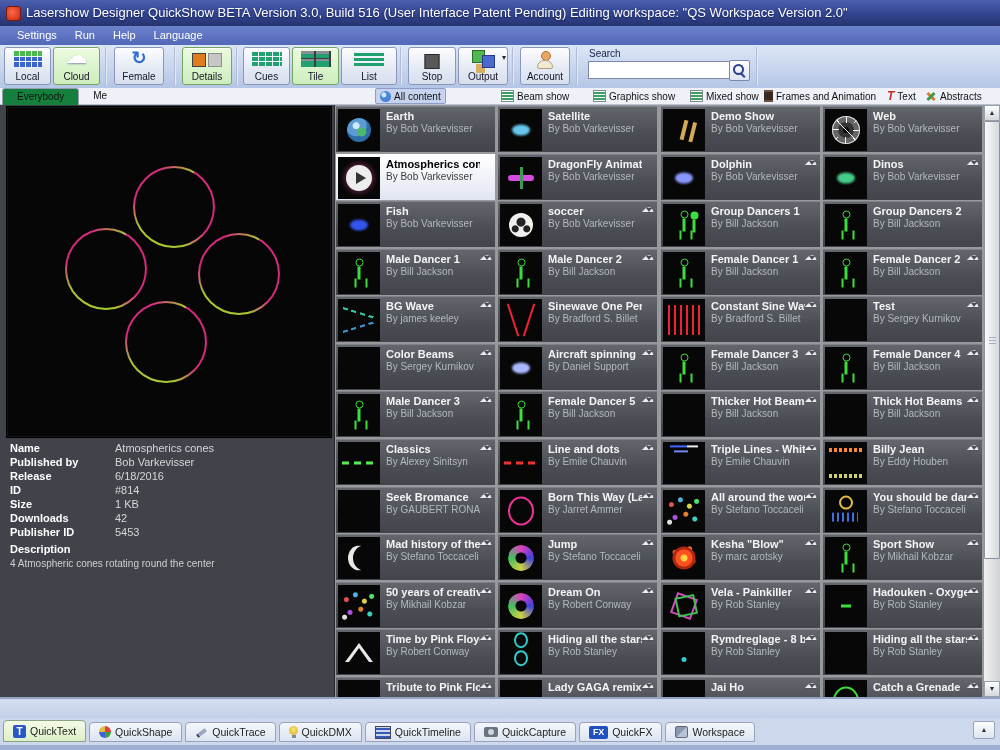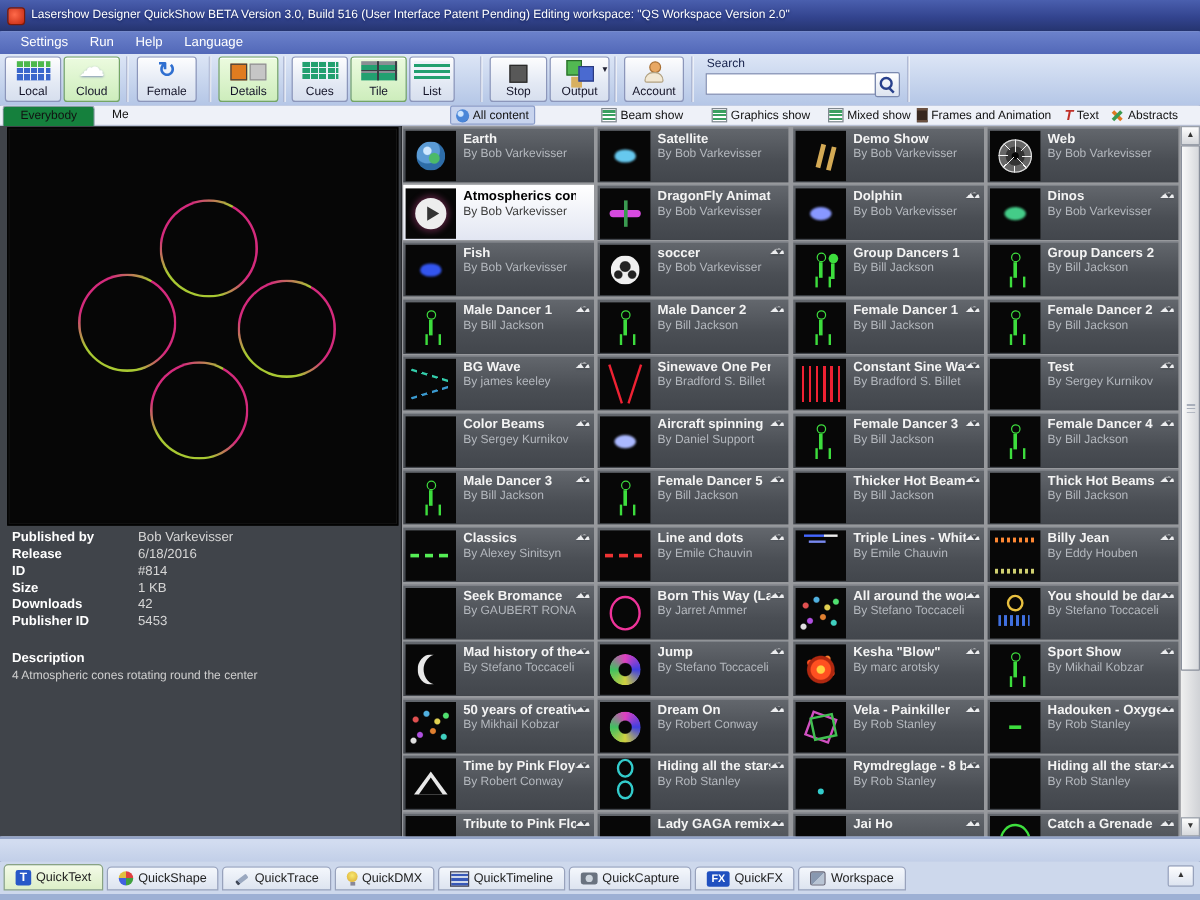--- a/index.html
+++ b/index.html
@@ -4,21 +4,21 @@
 <style>
   html,body{margin:0;padding:0;background:#8ea0c8;}
   #app{position:relative;width:1000px;height:750px;overflow:hidden;
        font-family:"Liberation Sans",sans-serif;background:#c2cfe8;
        box-shadow:inset 1px 0 0 #5a6a9a, inset -1px 0 0 #5a6a9a;}
   
   #titlebar{position:absolute;left:0;top:0;width:1000px;height:26px;
     background:linear-gradient(180deg,#4a5fae,#33448f 55%,#25346f);}
   #app-icon{position:absolute;left:6px;top:6px;width:13px;height:13px;border-radius:3px;
     background:radial-gradient(circle at 40% 40%,#ff6a4a,#c42810);border:1px solid #7a1a08;}
-  #title-text{position:absolute;left:26px;top:0;line-height:26px;font-size:10px;color:#fff;
+  #title-text{position:absolute;left:26px;top:0;line-height:26px;font-size:13px;color:#fff;
     text-shadow:0 1px 2px #101f55;white-space:nowrap;}
   
   #menubar{position:absolute;left:0;top:26px;width:1000px;height:19px;display:flex;
     background:linear-gradient(180deg,#6c82cc,#5268b8);padding-left:8px;box-sizing:border-box;}
   .menu-item{font-size:11px;color:#fff;line-height:19px;padding:0 9px;cursor:default;}
   
   #toolbar{position:absolute;left:0;top:45px;width:1000px;height:43px;
     background:linear-gradient(180deg,#dde6f6,#b4c6e6);border-bottom:1px solid #8898c0;}
   .tsep{position:absolute;top:2px;height:38px;width:2px;
     background:linear-gradient(90deg,#9aa6c8,#ffffff);}
@@ -236,21 +236,21 @@
           <div class="tb-label">Details</div>
         </div>
         <div class="tbtn" style="left: 243px; width: 47px;">
           <div class="tb-icon icon-grid-green"></div>
           <div class="tb-label">Cues</div>
         </div>
         <div class="tbtn active" style="left: 292px; width: 47px;">
           <div class="tb-icon icon-tiles"></div>
           <div class="tb-label">Tile</div>
         </div>
-        <div class="tbtn" style="left: 341px; width: 38px;">
+        <div class="tbtn" style="left: 341px; width: 56px;">
           <div class="tb-icon icon-list-lines"></div>
           <div class="tb-label">List</div>
         </div>
         <div class="tbtn" style="left: 408px; width: 48px;">
           <div class="tb-icon icon-stop"></div>
           <div class="tb-label">Stop</div>
         </div>
         <div class="tbtn" style="left: 458px; width: 50px;">
           <div class="tb-icon icon-output"></div>
           <div class="tb-dd">▾</div>
@@ -313,20 +313,24 @@
   <div id="main">
     <div id="left-panel">
       <div id="preview" style="--c1: #d42a7c; --c2: #a8c832;">
           <div class="pcircle" style="left: 126px; top: 59px;"></div>
           <div class="pcircle" style="left: 58px; top: 121px;"></div>
           <div class="pcircle" style="left: 191px; top: 126px;"></div>
           <div class="pcircle" style="left: 118px; top: 194px;"></div>
         </div>
       <div id="details-rows">
           <div class="drow">
+            <div class="dlabel">Name</div>
+            <div class="dvalue">Atmospherics cones</div>
+          </div>
+          <div class="drow">
             <div class="dlabel">Published by</div>
             <div class="dvalue">Bob Varkevisser</div>
           </div>
           <div class="drow">
             <div class="dlabel">Release</div>
             <div class="dvalue">6/18/2016</div>
           </div>
           <div class="drow">
             <div class="dlabel">ID</div>
             <div class="dvalue">#814</div>

